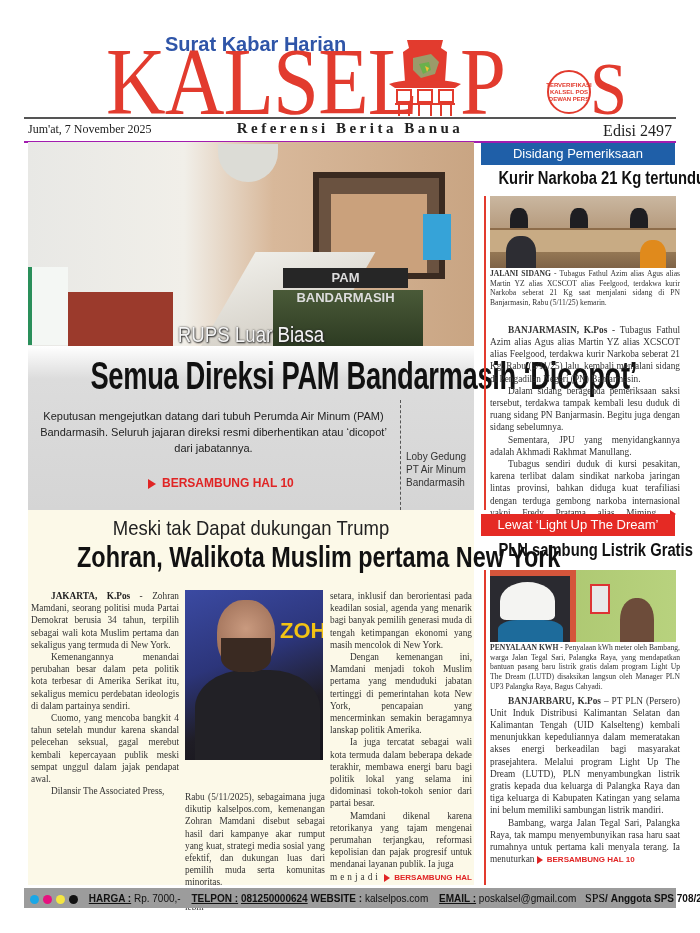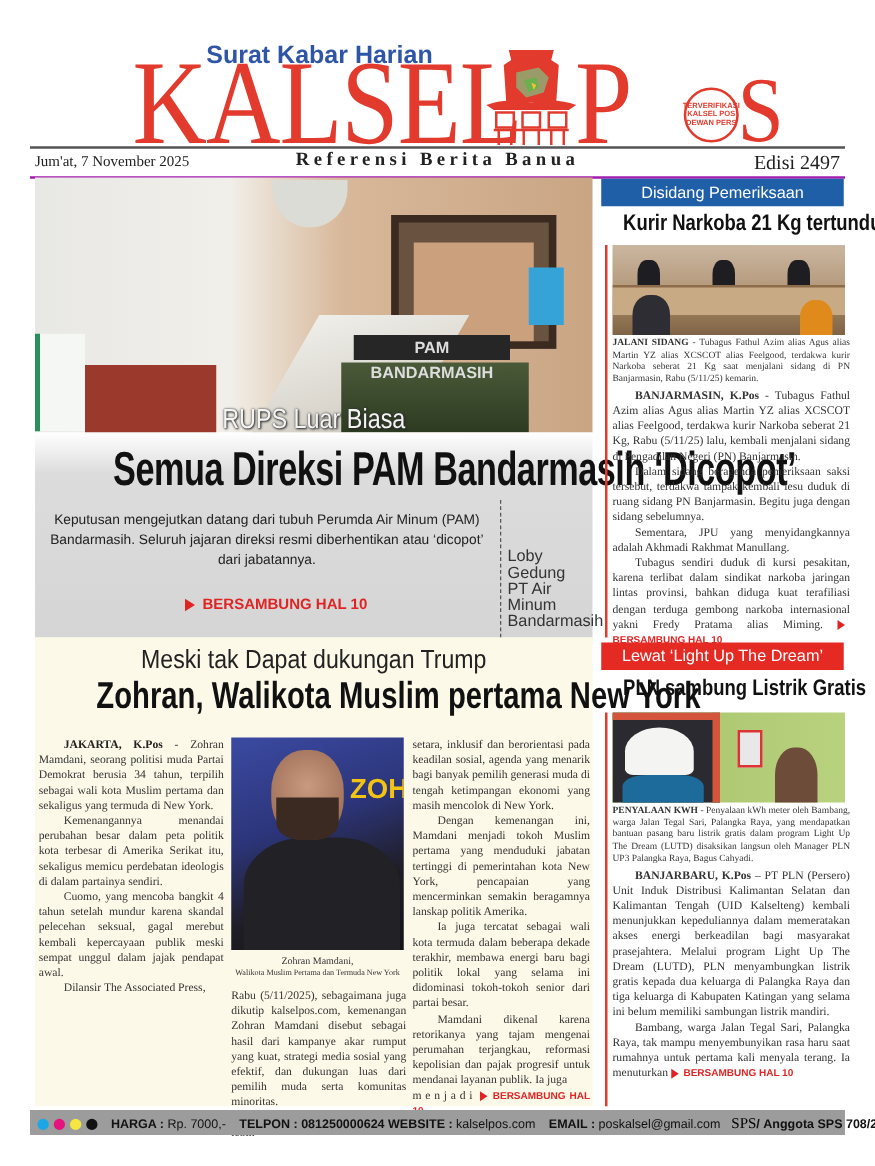--- a/index.html
+++ b/index.html
@@ -31,21 +31,21 @@
   .ph-banner{position:absolute;left:0;top:125px;width:36px;height:78px;background:#f4f7f4;border-left:4px solid #2a8f5a;}
   .ph-board{position:absolute;left:395px;top:72px;width:28px;height:46px;background:#36a3d8;}
   .ph-caption{position:absolute;left:0;width:100%;top:180px;text-align:center;font-family:"Liberation Sans",sans-serif;font-size:22px;color:#f4f4f4;text-shadow:0 0 2px #333,1px 1px 2px #222;transform:scaleX(0.85);}
   #main-box{left:28px;top:346px;width:446px;height:164px;background:linear-gradient(#ffffff 0%,#dcdcdc 20%,#d5d5d5 100%);}
   .main-hl{position:absolute;left:0;width:100%;top:10px;text-align:center;font-family:"Liberation Sans",sans-serif;font-weight:bold;font-size:38px;line-height:40px;color:#111;transform:scaleX(0.72);transform-origin:center top;white-space:nowrap;letter-spacing:-0.5px;}
   .main-deck{position:absolute;left:8px;width:355px;top:62px;text-align:center;font-family:"Liberation Sans",sans-serif;font-size:11px;line-height:16px;color:#222;}
   .main-cont{position:absolute;left:120px;top:130px;font-family:"Liberation Sans",sans-serif;font-weight:bold;font-size:12px;color:#e02424;}
   .tri{display:inline-block;width:0;height:0;border-top:5px solid transparent;border-bottom:5px solid transparent;border-left:8px solid #e02424;margin-right:6px;vertical-align:middle;}
   .tri.sm{border-top-width:4px;border-bottom-width:4px;border-left-width:6px;margin-right:4px;}
   .main-divider{position:absolute;left:372px;top:54px;height:110px;border-left:1px dashed #555;}
-  .main-photo-cap{position:absolute;left:378px;top:92px;width:64px;font-family:"Liberation Sans",sans-serif;font-size:13px;line-height:13px;color:#333;}
+  .main-photo-cap{position:absolute;left:378px;top:104px;width:64px;font-family:"Liberation Sans",sans-serif;font-size:10px;line-height:13px;color:#333;}
   
   #zohran{left:28px;top:510px;width:446px;height:375px;background:#fcf9e8;}
   .z-kicker{position:absolute;left:0;width:100%;top:6px;text-align:center;font-family:"Liberation Sans",sans-serif;font-size:21px;color:#222;transform:scaleX(0.88);}
   .z-hl{position:absolute;left:0;width:100%;top:30px;text-align:center;font-family:"Liberation Sans",sans-serif;font-weight:bold;font-size:30px;color:#111;transform:scaleX(0.78);white-space:nowrap;}
   .col{position:absolute;font-size:9.3px;line-height:12.2px;text-align:justify;color:#333;font-family:"Liberation Serif",serif;}
   .col p{margin:0;text-indent:20px;}
   .col p.noind{text-indent:0;}
   .col b{color:#222;}
   .z-c1{left:3px;top:80px;width:148px;}
   .z-photo{position:absolute;left:157px;top:80px;width:138px;height:170px;background:linear-gradient(160deg,#3b4aa2 0%,#2c357a 40%,#1f1d25 70%,#141318 100%);overflow:hidden;}
@@ -73,21 +73,21 @@
   .pln-helmet{position:absolute;left:10px;top:12px;width:55px;height:38px;border-radius:50% 50% 12% 12%;background:#f4f4f2;}
   .pln-body{position:absolute;left:8px;top:50px;width:65px;height:30px;background:#1d6b9b;border-radius:30% 30% 0 0;}
   .pln-meter{position:absolute;left:100px;top:14px;width:16px;height:26px;background:#e8e8e8;border:2px solid #d33;}
   .pln-man{position:absolute;left:130px;top:28px;width:34px;height:48px;border-radius:45% 45% 0 0;background:#6d4c3a;}
   .rc-caption{font-size:7.6px;line-height:9.7px;text-align:justify;color:#333;margin-top:1px;}
   .rc-body{font-size:9.3px;line-height:12.2px;text-align:justify;color:#333;}
   .rc-body p{margin:0;text-indent:18px;}
   
   #footer{left:24px;top:888px;width:652px;height:20px;background:#9c9c9c;font-family:"Liberation Sans",sans-serif;font-size:10px;line-height:20px;color:#111;white-space:nowrap;}
   .dot{display:inline-block;width:9px;height:9px;border-radius:50%;margin-left:4px;vertical-align:middle;}
-  .ft b{font-weight:bold;}
+  .ft b{font-weight:bold;text-decoration:underline;}
   .ft{margin-left:8px;}
   .sps-logo{color:#000000;font-family:"Liberation Serif",serif;font-size:12px;margin-left:6px;}
 </style>
 </head>
 <body>
 
 <div id="masthead" class="abs">
   <div class="mast-sub">Surat Kabar Harian</div>
   <div class="mast-title mast-k">KALSEL</div>
   <svg class="logo-emblem" viewBox="0 0 80 80">
@@ -144,24 +144,20 @@
     <p>Cuomo, yang mencoba bangkit 4 tahun setelah mundur karena skandal pelecehan seksual, gagal merebut kembali kepercayaan publik meski sempat unggul dalam jajak pendapat awal.</p>
     <p>Dilansir The Associated Press,</p>
   </div>
 
   <div class="z-photo">
     <div class="z-sign">ZOHRAN</div>
     <div class="z-coat"></div>
     <div class="z-face"></div>
     <div class="z-beard"></div>
   </div>
-  <div class="z-cap">
-    <div>Zohran Mamdani,</div>
-    <div class="l2">Walikota Muslim Pertama dan Termuda New York</div>
-  </div>
 
   <div class="col z-c2">
     <p class="noind">Rabu (5/11/2025), sebagaimana juga dikutip kalselpos.com, kemenangan Zohran Mamdani disebut sebagai hasil dari kampanye akar rumput yang kuat, strategi media sosial yang efektif, dan dukungan luas dari pemilih muda serta komunitas minoritas.</p>
     <p>Ia mengusung visi kota yang lebih</p>
   </div>
 
   <div class="col z-c3">
     <p class="noind">setara, inklusif dan berorientasi pada keadilan sosial, agenda yang menarik bagi banyak pemilih generasi muda di tengah ketimpangan ekonomi yang masih mencolok di New York.</p>
     <p>Dengan kemenangan ini, Mamdani menjadi tokoh Muslim pertama yang menduduki jabatan tertinggi di pemerintahan kota New York, pencapaian yang mencerminkan semakin beragamnya lanskap politik Amerika.</p>
     <p>Ia juga tercatat sebagai wali kota termuda dalam beberapa dekade terakhir, membawa energi baru bagi politik lokal yang selama ini didominasi tokoh-tokoh senior dari partai besar.</p>
@@ -175,21 +171,21 @@
 <div class="rc-story" style="top:196px;height:314px;">
   <div class="court-photo">
     <div class="court-judge" style="left:20px;"></div>
     <div class="court-judge" style="left:80px;"></div>
     <div class="court-judge" style="left:140px;"></div>
     <div class="court-bench"></div>
     <div class="court-law"></div>
     <div class="court-def"></div>
   </div>
   <div class="rc-caption"><b>JALANI SIDANG</b><span> - Tubagus Fathul Azim alias Agus alias Martin YZ alias XCSCOT alias Feelgood, terdakwa kurir Narkoba seberat 21 Kg saat menjalani sidang di PN Banjarmasin, Rabu (5/11/25) kemarin.</span></div>
-  <div class="rc-body" style="margin-top:3px;">
+  <div class="rc-body" style="margin-top:16px;">
     <p><b>BANJARMASIN, K.Pos</b><span> -  Tubagus Fathul Azim alias Agus alias Martin YZ alias XCSCOT alias Feelgood, terdakwa kurir Narkoba seberat 21 Kg, Rabu (5/11/25) lalu, kembali menjalani sidang di Pengadilan Negeri (PN) Banjarmasin.</span></p>
     <p>Dalam sidang beragenda pemeriksaan saksi tersebut, terdakwa tampak kembali lesu duduk di ruang sidang PN Banjarmasin. Begitu juga dengan sidang sebelumnya.</p>
     <p>Sementara, JPU yang menyidangkannya adalah Akhmadi Rakhmat Manullang.</p>
     <p><span>Tubagus sendiri duduk di kursi pesakitan, karena terlibat dalam sindikat narkoba jaringan lintas provinsi, bahkan diduga kuat terafiliasi dengan terduga gembong narkoba internasional yakni Fredy Pratama alias Miming.</span> <span class="cont-inline"><span class="tri sm"></span><span>BERSAMBUNG HAL 10</span></span></p>
   </div>
 </div>
 
 <div class="rc-banner" style="top:514px;background:#e52a24;">Lewat ‘Light Up The Dream’</div>
 <div class="rc-hl" style="top:540px;">PLN sambung Listrik Gratis</div>
 <div class="rc-story" style="top:570px;height:315px;">

